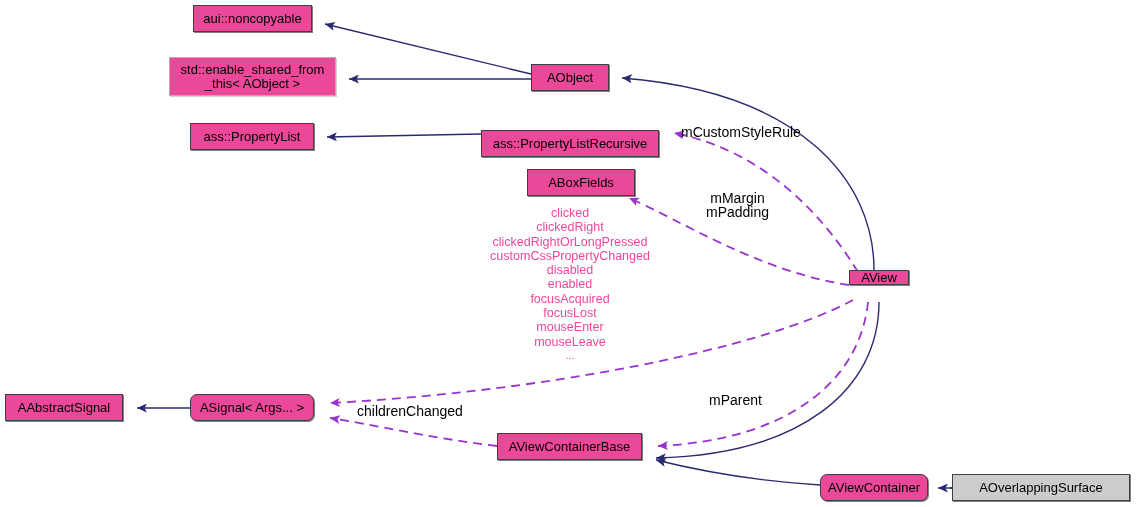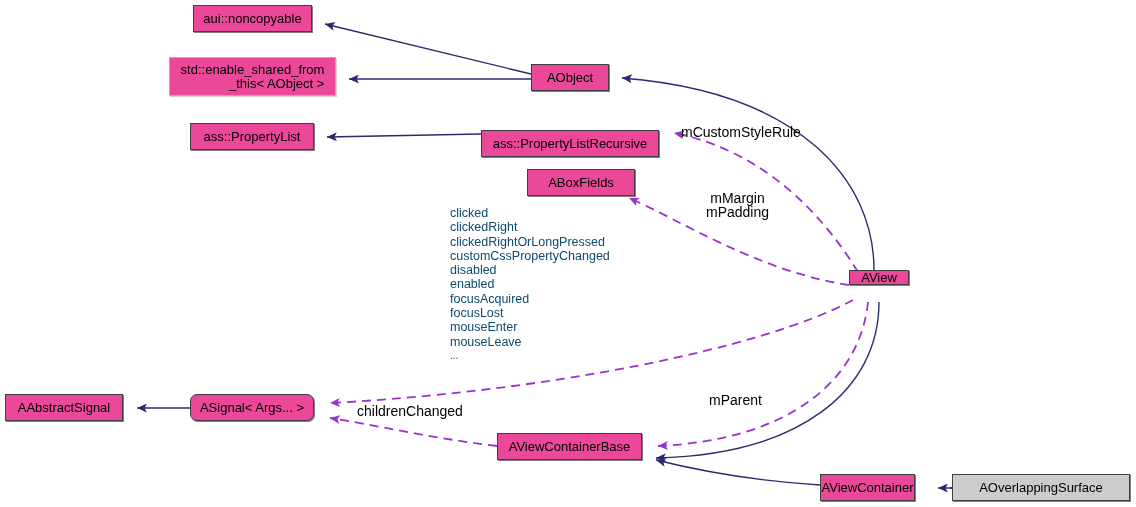--- a/index.html
+++ b/index.html
@@ -56,22 +56,22 @@
     line-height: 14px;
     color: #000000;
     white-space: pre;
     text-align: center;
     background: transparent;
   }
   .signal-list {
     position: absolute;
     font-size: 12.5px;
     line-height: 14.3px;
-    color: #0c4a6e;
-    text-align: left;
+    color: #ec4899;
+    text-align: center;
     white-space: pre;
   }
 </style>
 </head>
 <body>
 
 <div id="diagram-root">
 
   <svg id="edge-layer" viewBox="0 0 1136 507" width="1136" height="507" xmlns="http://www.w3.org/2000/svg">
     <defs>
@@ -115,21 +115,21 @@
     <path d="M 952 488 L 952 488" fill="none" stroke="#2a2a70"></path>
     <path d="M 952 488 L 953 488" fill="none" stroke="#2a2a70" stroke-width="1.4"></path>
     <path d="M 952 488 L 953 488" fill="none" stroke="#2a2a70" stroke-width="1.4" marker-start="url(#arrow-blue)"></path>
     <path d="M 951 488 L 938 488" fill="none" stroke="#2a2a70" stroke-width="1.4" marker-end="url(#arrow-blue)"></path>
   </svg>
 
   <div class="node" style="left:193px; top:5px; width:119px; height:27px;">
     <span class="node-label">aui::noncopyable</span>
   </div>
 
-  <div class="node external" style="left:169px; top:57px; width:167px; height:39px;text-align:right;">
+  <div class="node external" style="left:169px; top:57px; width:167px; height:39px;">
     <span class="node-label">std::enable_shared_from
 _this&lt; AObject &gt;</span>
   </div>
 
   <div class="node" style="left:190px; top:123px; width:124px; height:27px;">
     <span class="node-label">ass::PropertyList</span>
   </div>
 
   <div class="node" style="left:531px; top:64px; width:78px; height:27px;">
     <span class="node-label">AObject</span>
@@ -152,21 +152,21 @@
   </div>
 
   <div class="node" style="left:190px; top:394px; width:124px; height:27px;border-radius:7px;">
     <span class="node-label">ASignal&lt; Args... &gt;</span>
   </div>
 
   <div class="node" style="left:497px; top:433px; width:145px; height:27px;">
     <span class="node-label">AViewContainerBase</span>
   </div>
 
-  <div class="node" style="left:820px; top:474px; width:95px; height:27px;">
+  <div class="node" style="left:820px; top:474px; width:108px; height:27px;border-radius:7px;">
     <span class="node-label">AViewContainer</span>
   </div>
 
   <div class="node highlight" style="left:952px; top:474px; width:178px; height:27px;">
     <span class="node-label">AOverlappingSurface</span>
   </div>
 
   <div class="signal-list" style="left:450px; top:206px; width:240px;" id="signal-list"><div>clicked</div><div>clickedRight</div><div>clickedRightOrLongPressed</div><div>customCssPropertyChanged</div><div>disabled</div><div>enabled</div><div>focusAcquired</div><div>focusLost</div><div>mouseEnter</div><div>mouseLeave</div><div style="font-size: 10px; line-height: 14px;">...</div></div>
 
   <div class="edge-label" style="left:681px; top:125px;">mCustomStyleRule</div>

